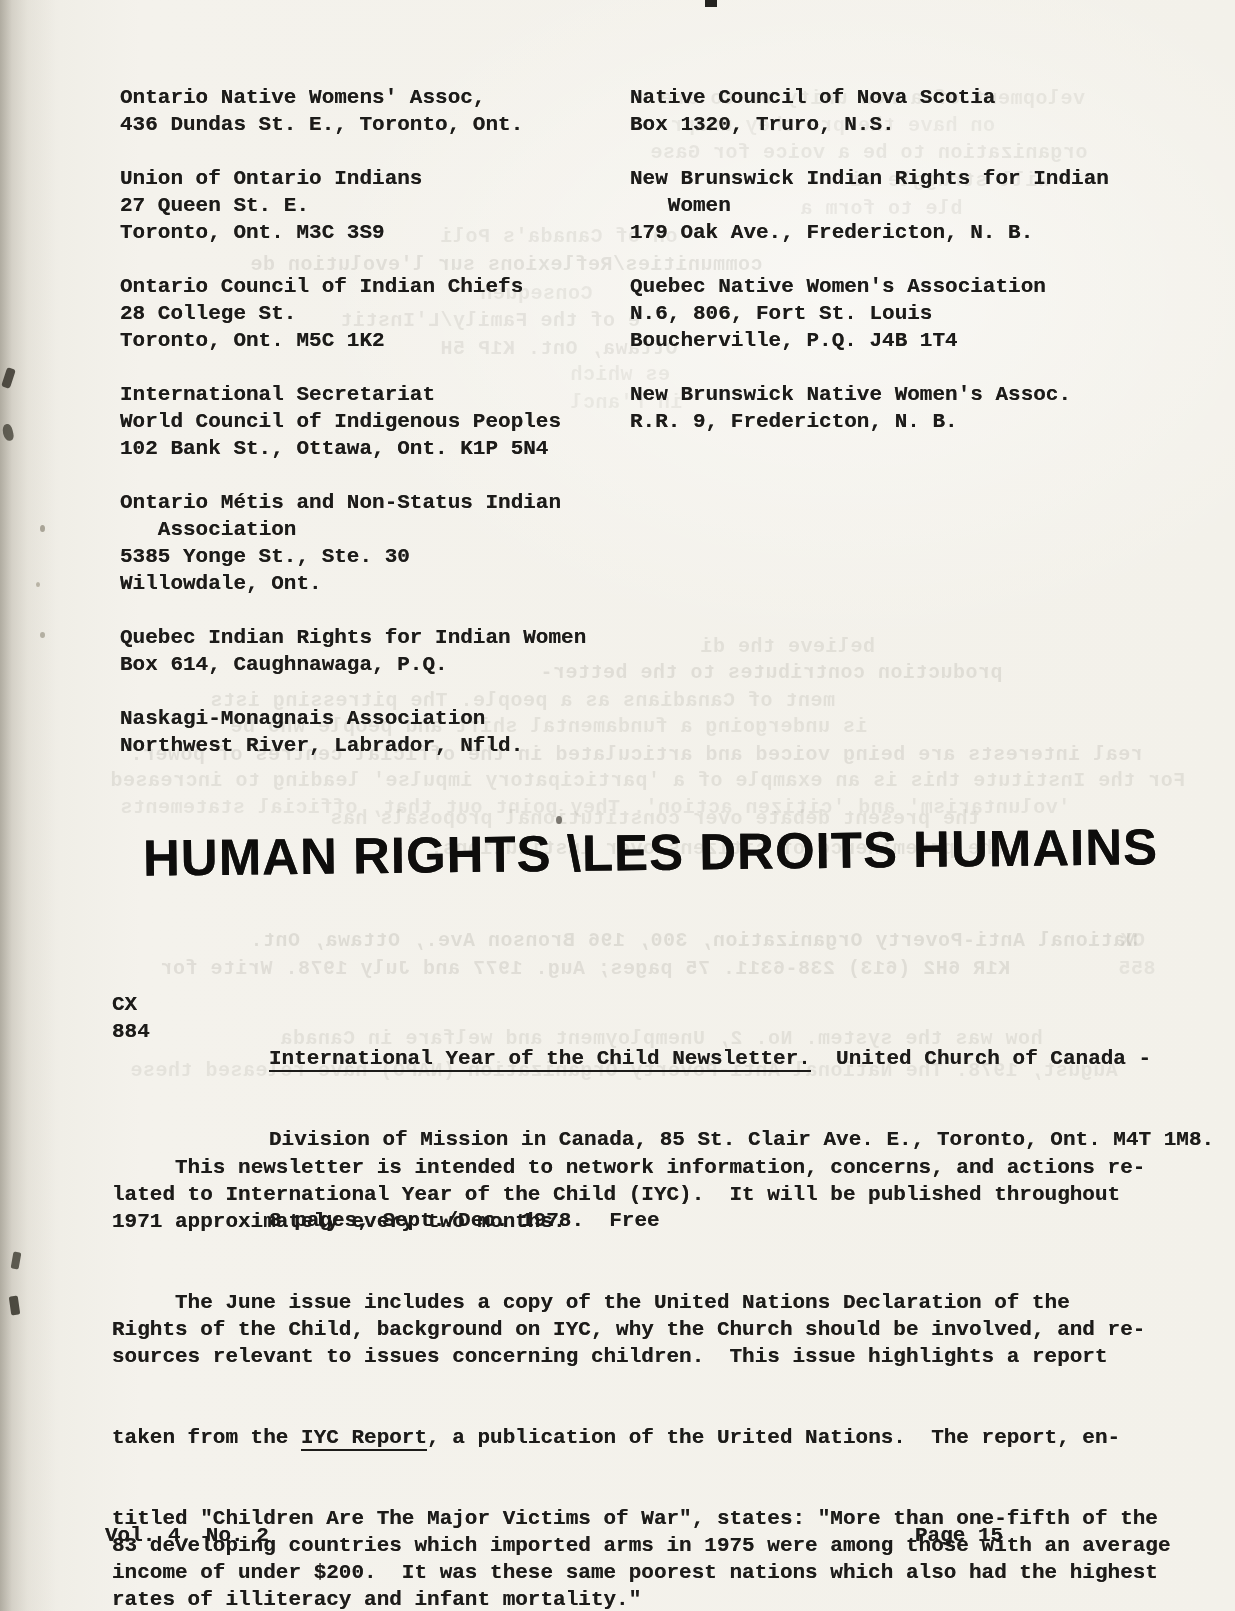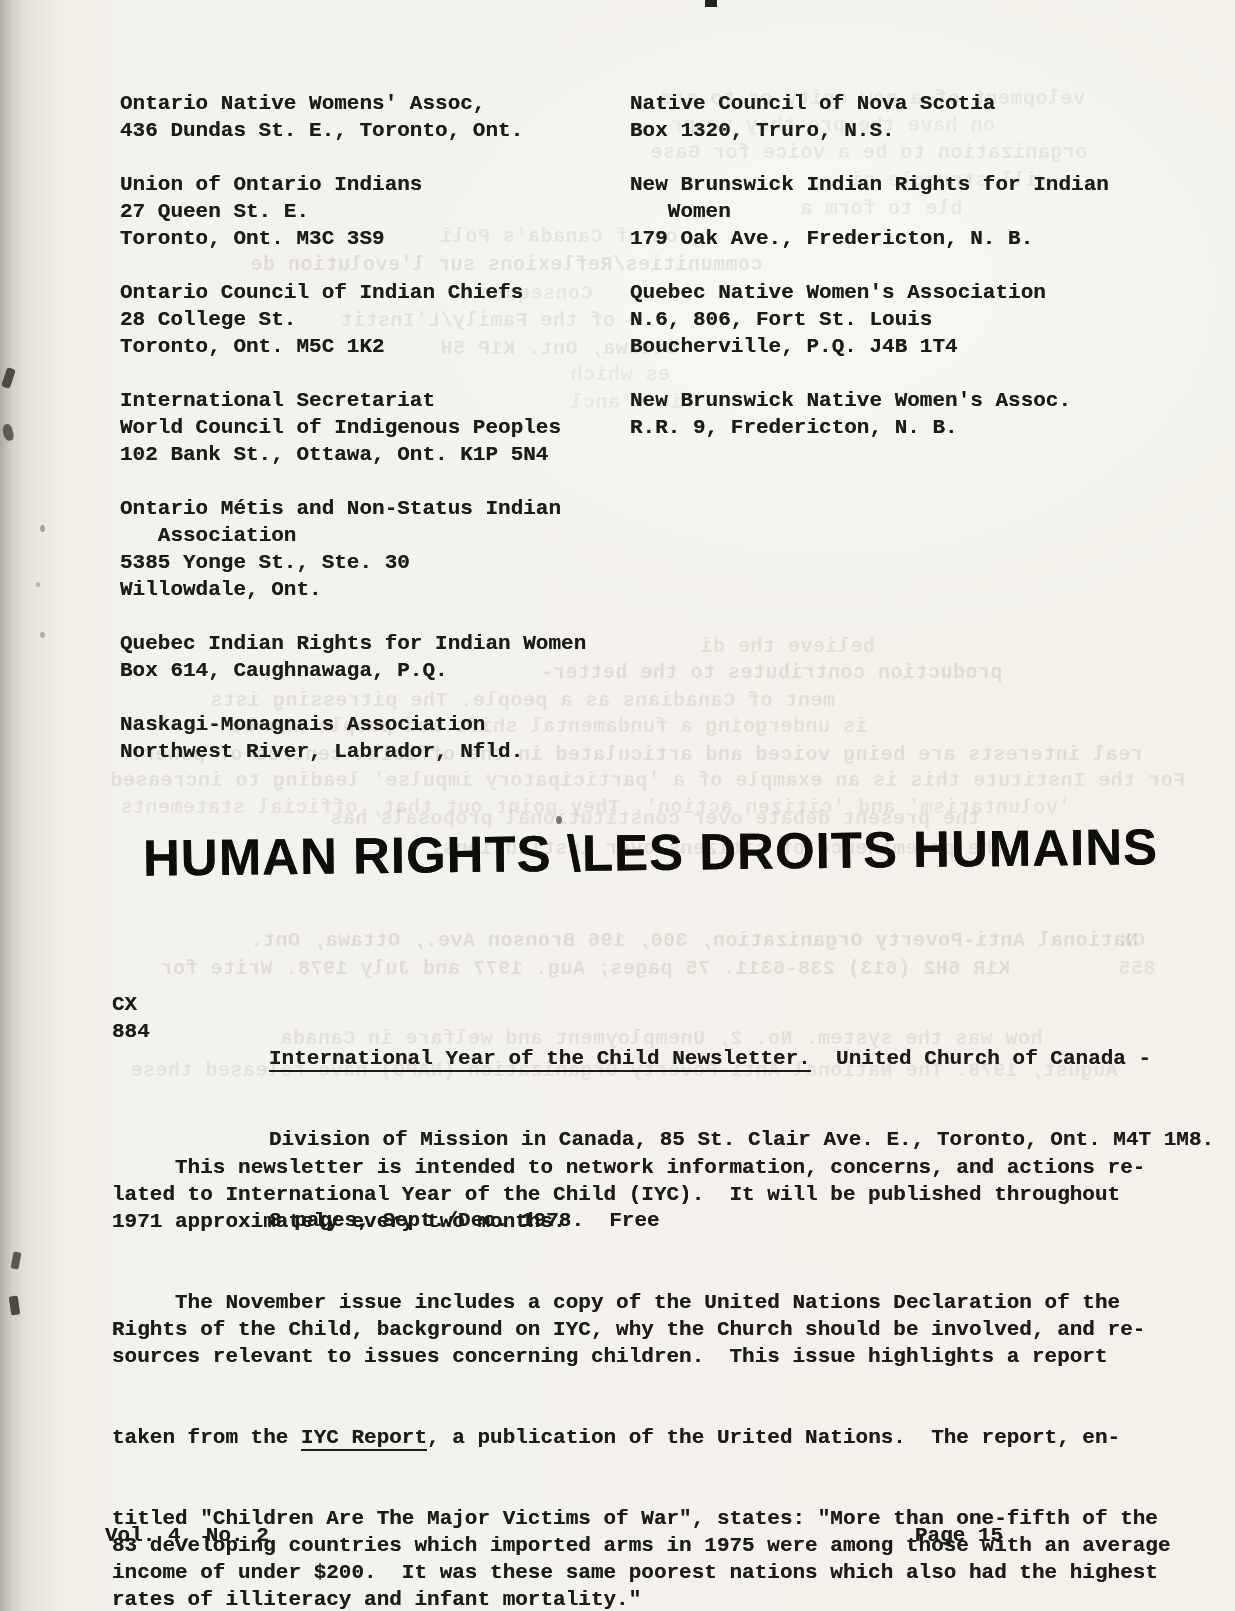--- a/index.html
+++ b/index.html
@@ -17,21 +17,21 @@
   }
   .mono{
     white-space:pre-wrap;
     font:700 21px/27px "Liberation Mono",monospace;
     letter-spacing:0;
     text-shadow:0 0 .6px rgba(30,28,25,.7);
   }
   .col{position:absolute;top:84px;}
   .col-left{left:120px;width:500px;}
   .col-right{left:630px;width:580px;}
-  .addr{margin:6px 0 27px 0;}
+  .addr{margin:0 0 27px 0;}
   .heading{
     position:absolute;left:143px;top:824px;margin:0;
     font-family:"Liberation Sans",sans-serif;font-weight:700;
     font-size:51px;line-height:58px;letter-spacing:1px;white-space:nowrap;
     color:#0e0d0c;transform:rotate(-0.65deg);
     text-shadow:0 0 .5px rgba(0,0,0,.8);
   }
   .cat-code{position:absolute;left:112px;top:991px;}
   .cat-text{position:absolute;left:237px;top:991px;width:975px;margin-left:32px;}
   .body-text{position:absolute;left:112px;top:1100px;width:1085px;}
@@ -143,21 +143,21 @@
   <div class="cat-text mono">
     <div><span class="u">International Year of the Child Newsletter.</span><span>  United Church of Canada -</span></div>
     <div>Division of Mission in Canada, 85 St. Clair Ave. E., Toronto, Ont. M4T 1M8.</div>
     <div>8 pages, Sept./Dec. 1978.  Free</div>
   </div>
 
   <div class="body-text mono">
     <div>     This newsletter is intended to network information, concerns, and actions re-
 lated to International Year of the Child (IYC).  It will be published throughout
 1971 approximately every two months.</div>
-    <div>     The November issue includes a copy of the United Nations Declaration of the
+    <div>     The June issue includes a copy of the United Nations Declaration of the
 Rights of the Child, background on IYC, why the Church should be involved, and re-
 sources relevant to issues concerning children.  This issue highlights a report</div>
     <div><span>taken from the </span><span class="u">IYC Report</span><span>, a publication of the Urited Nations.  The report, en-</span></div>
     <div>titled "Children Are The Major Victims of War", states: "More than one-fifth of the
 83 developing countries which imported arms in 1975 were among those with an average
 income of under $200.  It was these same poorest nations which also had the highest
 rates of illiteracy and infant mortality."</div>
     
   </div>
 

